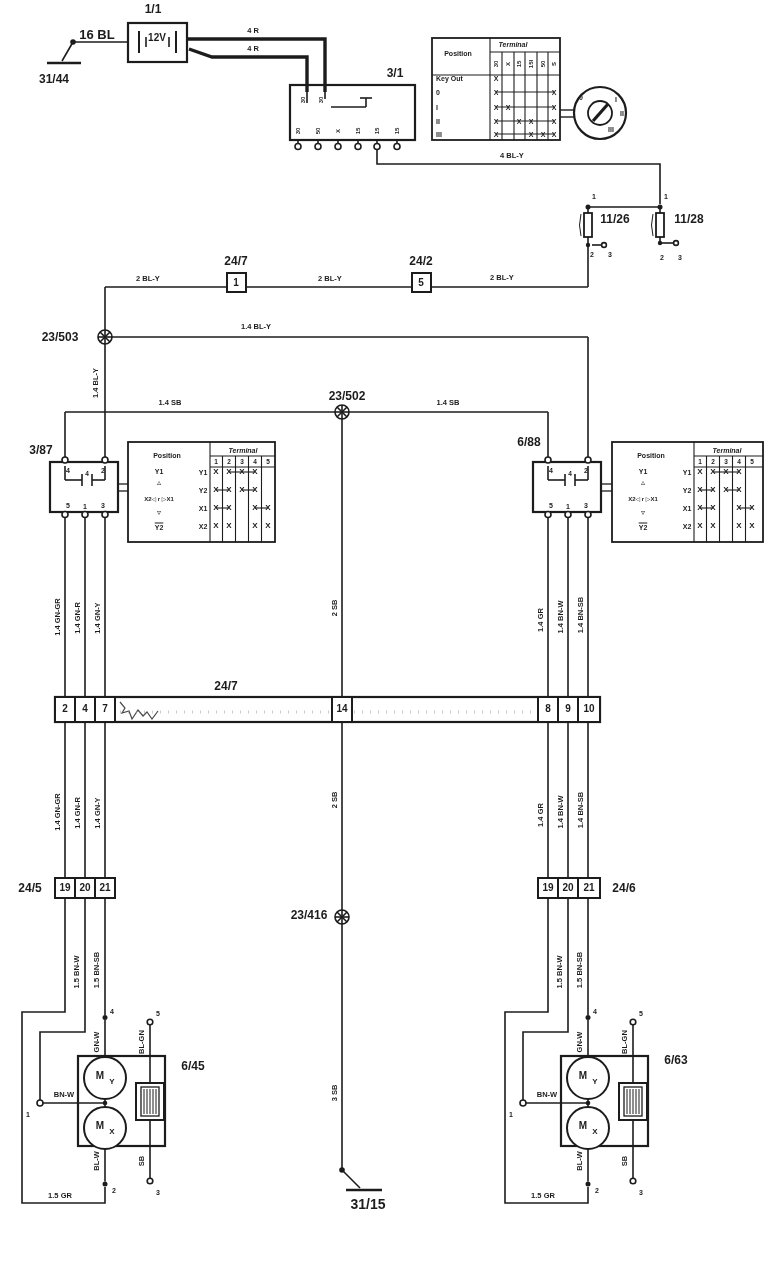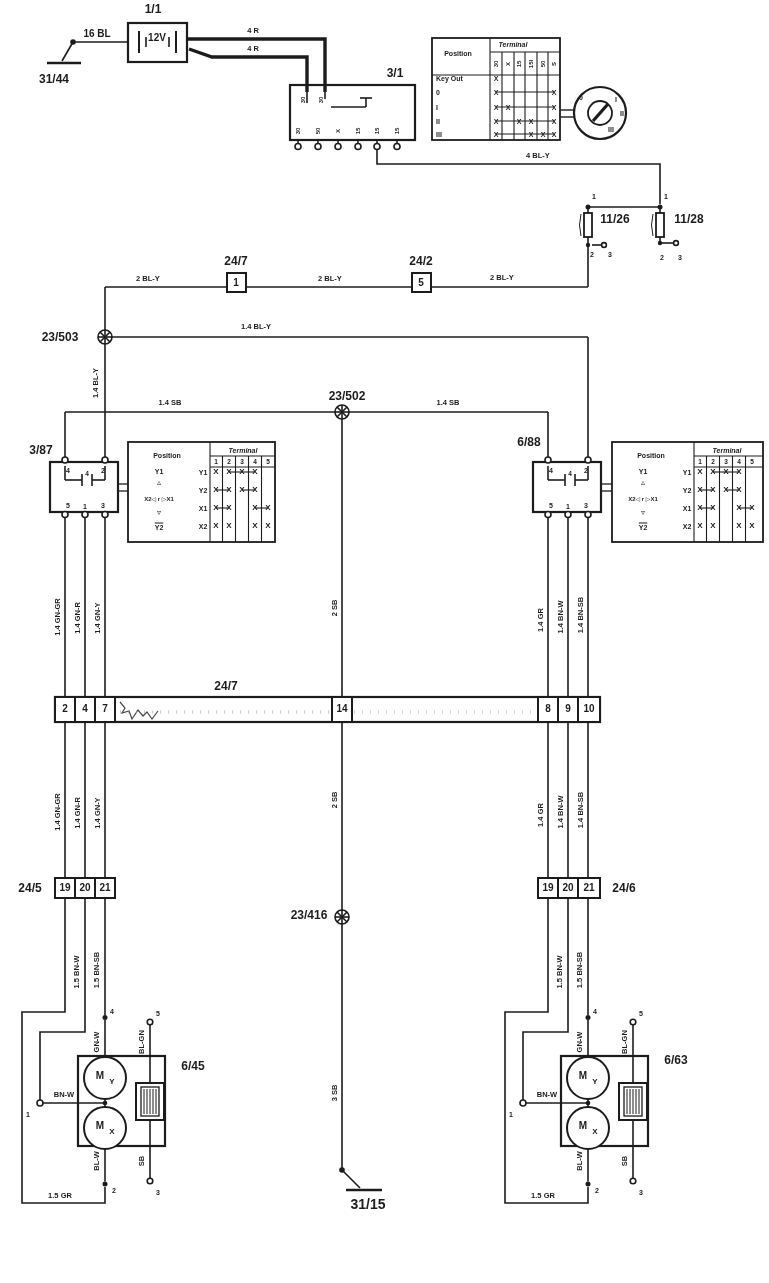--- a/index.html
+++ b/index.html
@@ -304,39 +304,39 @@
     <circle cx="342" cy="1170" r="2.8" fill="#1c1c1c" stroke="none"></circle>
     <line x1="342" y1="1170" x2="360" y2="1188"></line>
     <line x1="346" y1="1190" x2="382" y2="1190" stroke-width="2.6"></line>
   </g>
 </svg>
 
 <div id="labels-layer">
   <div class="lbl" style="left:458px;top:53px;font-size:7px">Position</div>
   <div class="lbl it" style="left:513px;top:44px;font-size:7px">Terminal</div>
 <div class="lbl" style="left: 54px; top: 79px; font-size: 12px;">31/44</div>
-      <div class="lbl" style="left: 97px; top: 34px; font-size: 10px;">16 BL</div>
+      <div class="lbl" style="left: 97px; top: 34px; font-size: 13px;">16 BL</div>
       <div class="lbl" style="left: 153px; top: 9px; font-size: 12px;">1/1</div>
       <div class="lbl" style="left: 157px; top: 38px; font-size: 10px;">12V</div>
       <div class="lbl" style="left: 253px; top: 31px; font-size: 7.5px;">4 R</div>
       <div class="lbl" style="left: 253px; top: 49px; font-size: 7.5px;">4 R</div>
       <div class="lbl" style="left: 395px; top: 73px; font-size: 12px;">3/1</div>
       <div class="lbl rot" style="left: 303px; top: 100px; font-size: 6px;">30</div>
       <div class="lbl rot" style="left: 321px; top: 100px; font-size: 6px;">30</div>
       <div class="lbl rot" style="left: 298px; top: 131px; font-size: 6px;">30</div>
       <div class="lbl rot" style="left: 318px; top: 131px; font-size: 6px;">50</div>
       <div class="lbl rot" style="left: 338px; top: 131px; font-size: 6px;">X</div>
       <div class="lbl rot" style="left: 358px; top: 131px; font-size: 6px;">15</div>
       <div class="lbl rot" style="left: 377px; top: 131px; font-size: 6px;">15</div>
       <div class="lbl rot" style="left: 397px; top: 131px; font-size: 6px;">15</div>
       <div class="lbl" style="left: 581px; top: 97px; font-size: 7px;">0</div>
       <div class="lbl" style="left: 616px; top: 99px; font-size: 7px;">I</div>
       <div class="lbl" style="left: 622px; top: 113px; font-size: 7px;">II</div>
       <div class="lbl" style="left: 611px; top: 129px; font-size: 7px;">III</div>
-      <div class="lbl" style="left: 538px; top: 156px; font-size: 7.5px;">4 BL-Y</div>
+      <div class="lbl" style="left: 512px; top: 156px; font-size: 7.5px;">4 BL-Y</div>
       <div class="lbl" style="left: 594px; top: 196px; font-size: 7px;">1</div>
       <div class="lbl" style="left: 666px; top: 196px; font-size: 7px;">1</div>
       <div class="lbl" style="left: 615px; top: 219px; font-size: 12px;">11/26</div>
       <div class="lbl" style="left: 689px; top: 219px; font-size: 12px;">11/28</div>
       <div class="lbl" style="left: 592px; top: 254px; font-size: 7px;">2</div>
       <div class="lbl" style="left: 610px; top: 254px; font-size: 7px;">3</div>
       <div class="lbl" style="left: 662px; top: 257px; font-size: 7px;">2</div>
       <div class="lbl" style="left: 680px; top: 257px; font-size: 7px;">3</div>
       <div class="lbl" style="left: 148px; top: 279px; font-size: 7.5px;">2 BL-Y</div>
       <div class="lbl" style="left: 236px; top: 261px; font-size: 12px;">24/7</div>

